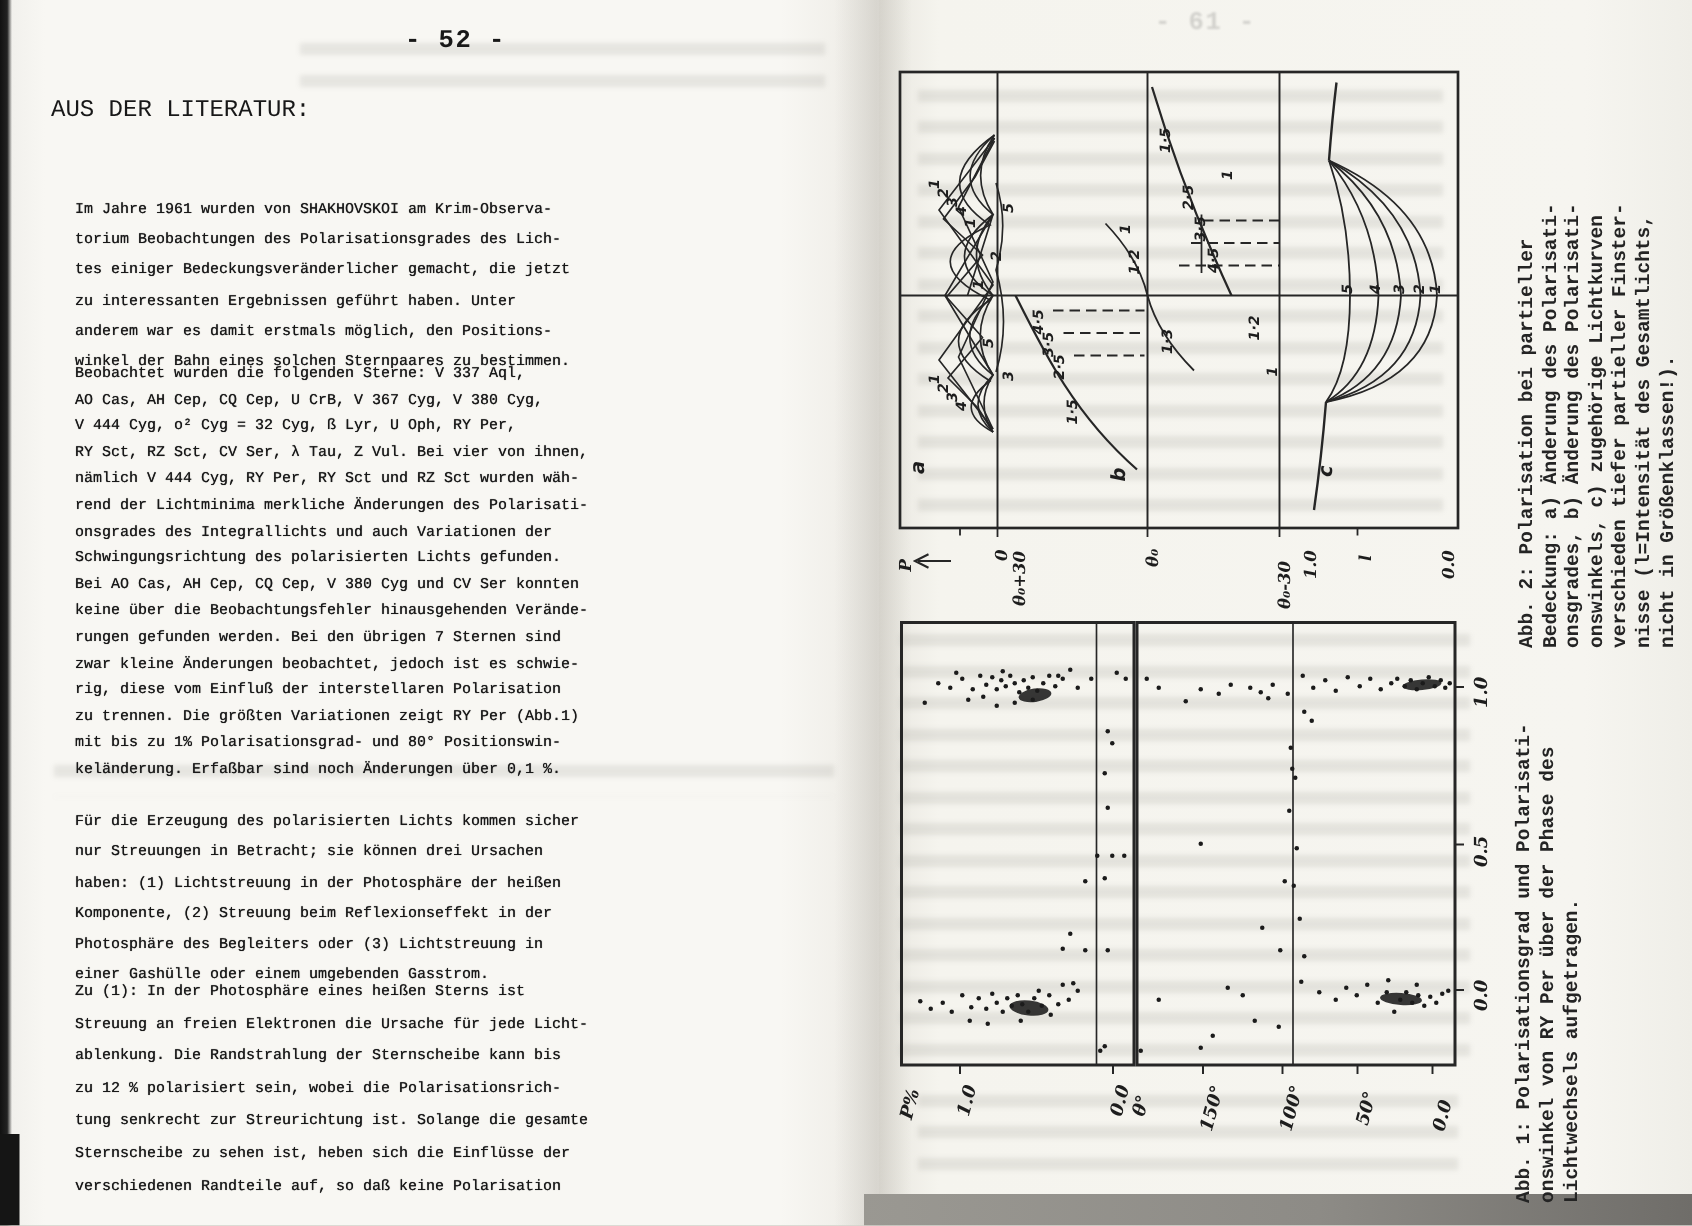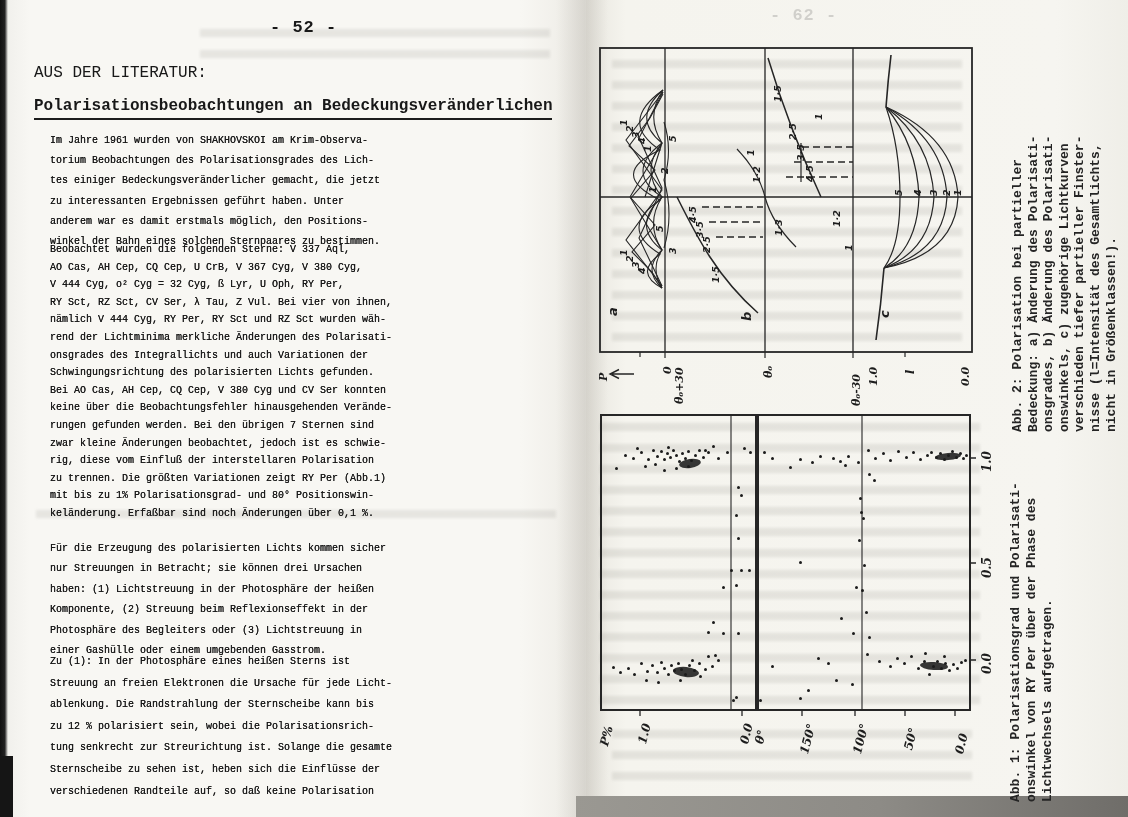--- a/index.html
+++ b/index.html
@@ -50,21 +50,20 @@
   <div class="gutter"></div>
 
   <div class="bleed" style="left:200px;top:24px;width:350px;height:42px;"></div>
   <div class="bleed" style="left:36px;top:505px;width:520px;height:26px;"></div>
   <div class="bleed" style="left:612px;top:55px;width:350px;height:295px;"></div>
   <div class="bleed" style="left:600px;top:418px;width:380px;height:288px;"></div>
   <div class="bleed" style="left:612px;top:725px;width:360px;height:60px;"></div>
 
   <div class="pgnum" id="pgnum-left">- 52 -</div>
   <div class="heading">AUS DER LITERATUR:</div>
-  <div class="title">Polarisationsbeobachtungen an Bedeckungsveränderlichen</div>
   <div class="para" id="p1">Im Jahre 1961 wurden von SHAKHOVSKOI am Krim-Observa-
 torium Beobachtungen des Polarisationsgrades des Lich-
 tes einiger Bedeckungsveränderlicher gemacht, die jetzt
 zu interessanten Ergebnissen geführt haben. Unter
 anderem war es damit erstmals möglich, den Positions-
 winkel der Bahn eines solchen Sternpaares zu bestimmen.</div>
   <div class="para" id="p2">Beobachtet wurden die folgenden Sterne: V 337 Aql,
 AO Cas, AH Cep, CQ Cep, U CrB, V 367 Cyg, V 380 Cyg,
 V 444 Cyg, o² Cyg = 32 Cyg, ß Lyr, U Oph, RY Per,
 RY Sct, RZ Sct, CV Ser, λ Tau, Z Vul. Bei vier von ihnen,
@@ -87,21 +86,21 @@
 Photosphäre des Begleiters oder (3) Lichtstreuung in
 einer Gashülle oder einem umgebenden Gasstrom.</div>
   <div class="para" id="p4">Zu (1): In der Photosphäre eines heißen Sterns ist
 Streuung an freien Elektronen die Ursache für jede Licht-
 ablenkung. Die Randstrahlung der Sternscheibe kann bis
 zu 12 % polarisiert sein, wobei die Polarisationsrich-
 tung senkrecht zur Streurichtung ist. Solange die gesamte
 Sternscheibe zu sehen ist, heben sich die Einflüsse der
 verschiedenen Randteile auf, so daß keine Polarisation</div>
 
-  <div class="pgnum" id="pgnum-right">- 62 -</div>
+  <div class="pgnum" id="pgnum-right">- 61 -</div>
 
   <svg id="fig-lines" width="1128" height="817" viewBox="0 0 1128 817">
     <g fill="none" stroke="#262626" stroke-width="1.8">
 
       <rect x="600" y="48" width="372" height="304"></rect>
       <path d="M665,48 V352 M765,48 V352 M853,48 V352 M600,197 H972" stroke-width="1.3"></path>
       <path d="M665,352 v6 M765,352 v6 M853,352 v6 M640,352 v5 M905,352 v5" stroke-width="1.2"></path>
 
       <path d="M634,374 H612 M619,369.5 L610,374 L619,378.5" stroke-width="1.4"></path>
     </g>

